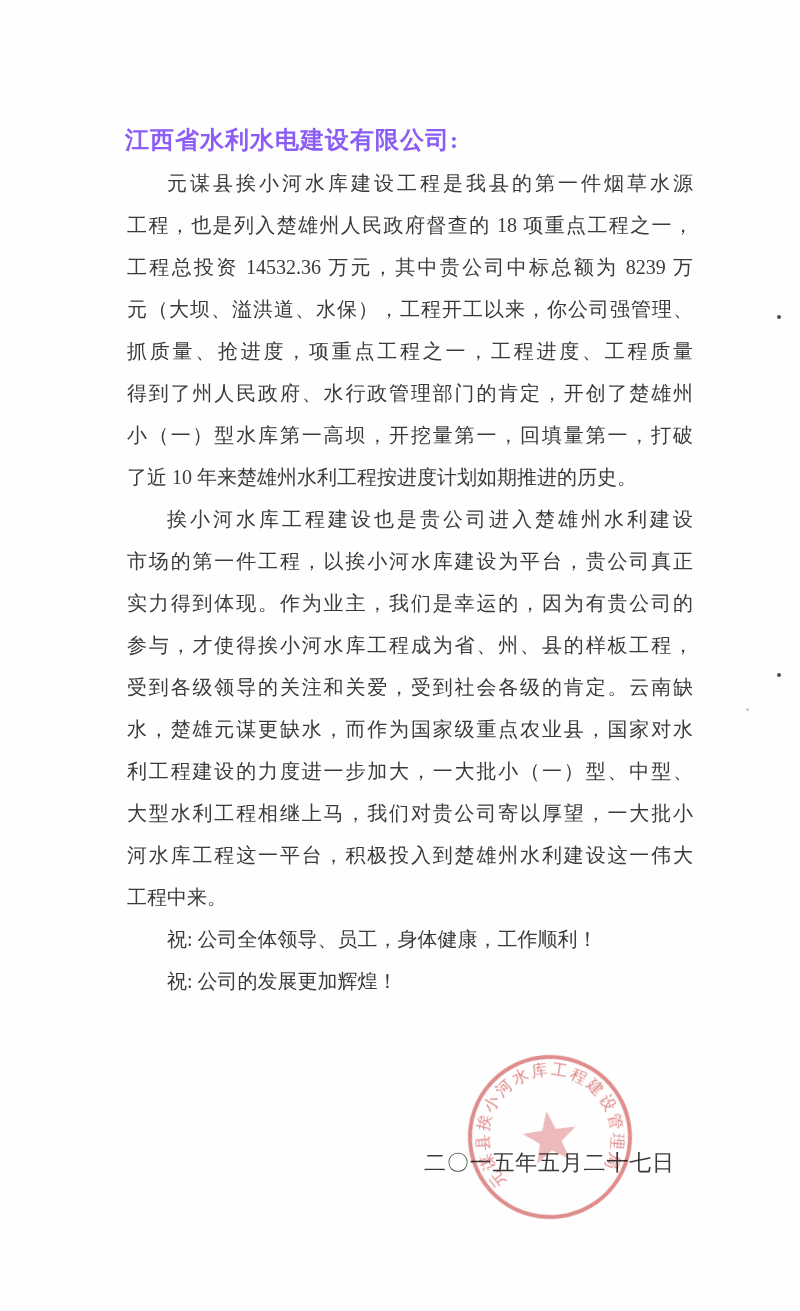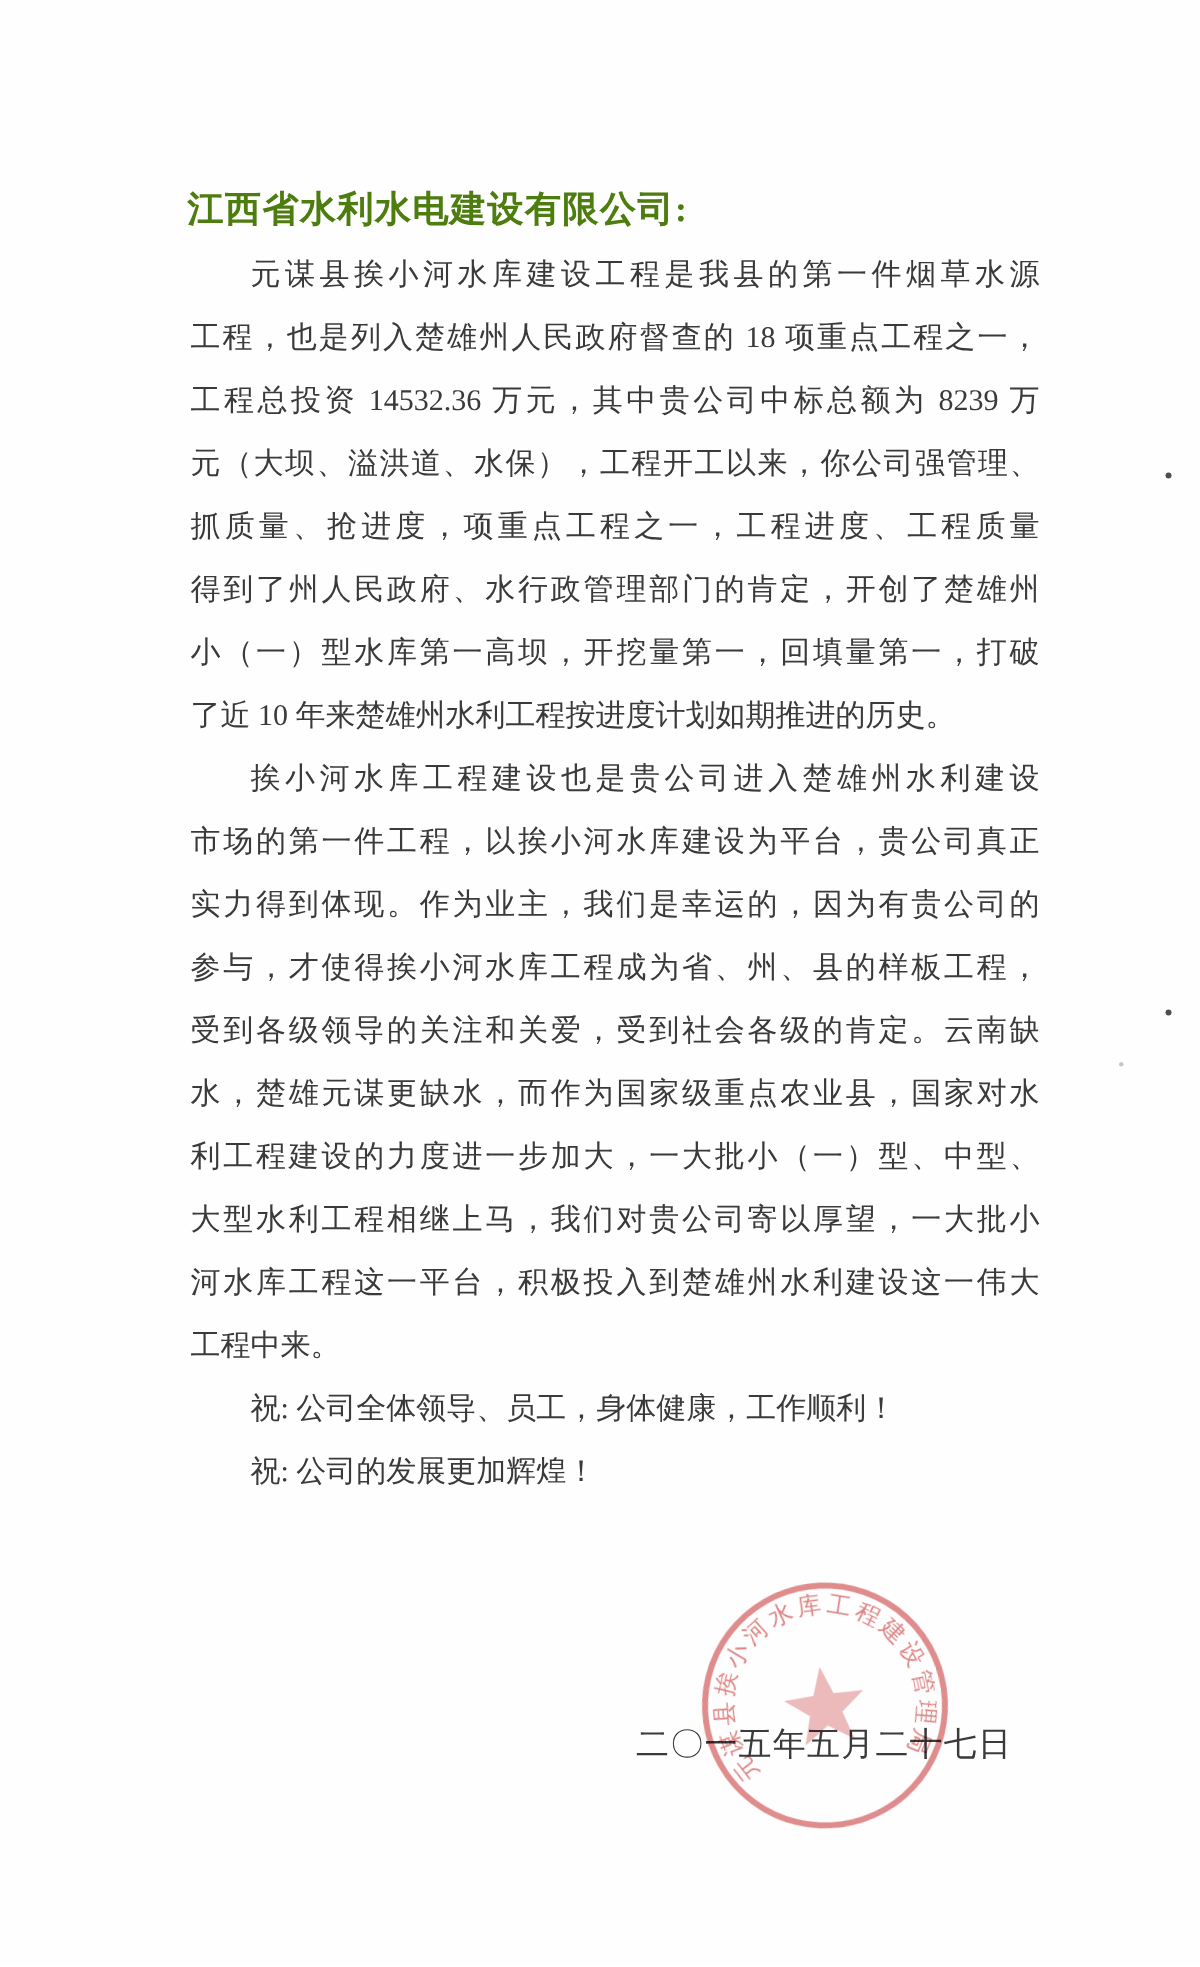--- a/index.html
+++ b/index.html
@@ -15,21 +15,21 @@
   }
   
   .salutation {
     position: absolute;
     left: 125px;
     top: 122px;
     height: 36px;
     line-height: 36px;
     font-size: 24px;
     font-weight: bold;
-    color: #4d7c0f;
+    color: #8b5cf6;
     letter-spacing: 1px;
     white-space: nowrap;
   }
   
   .body-block {
     position: absolute;
     left: 127px;
     top: 162px;
     width: 566px;
   }

